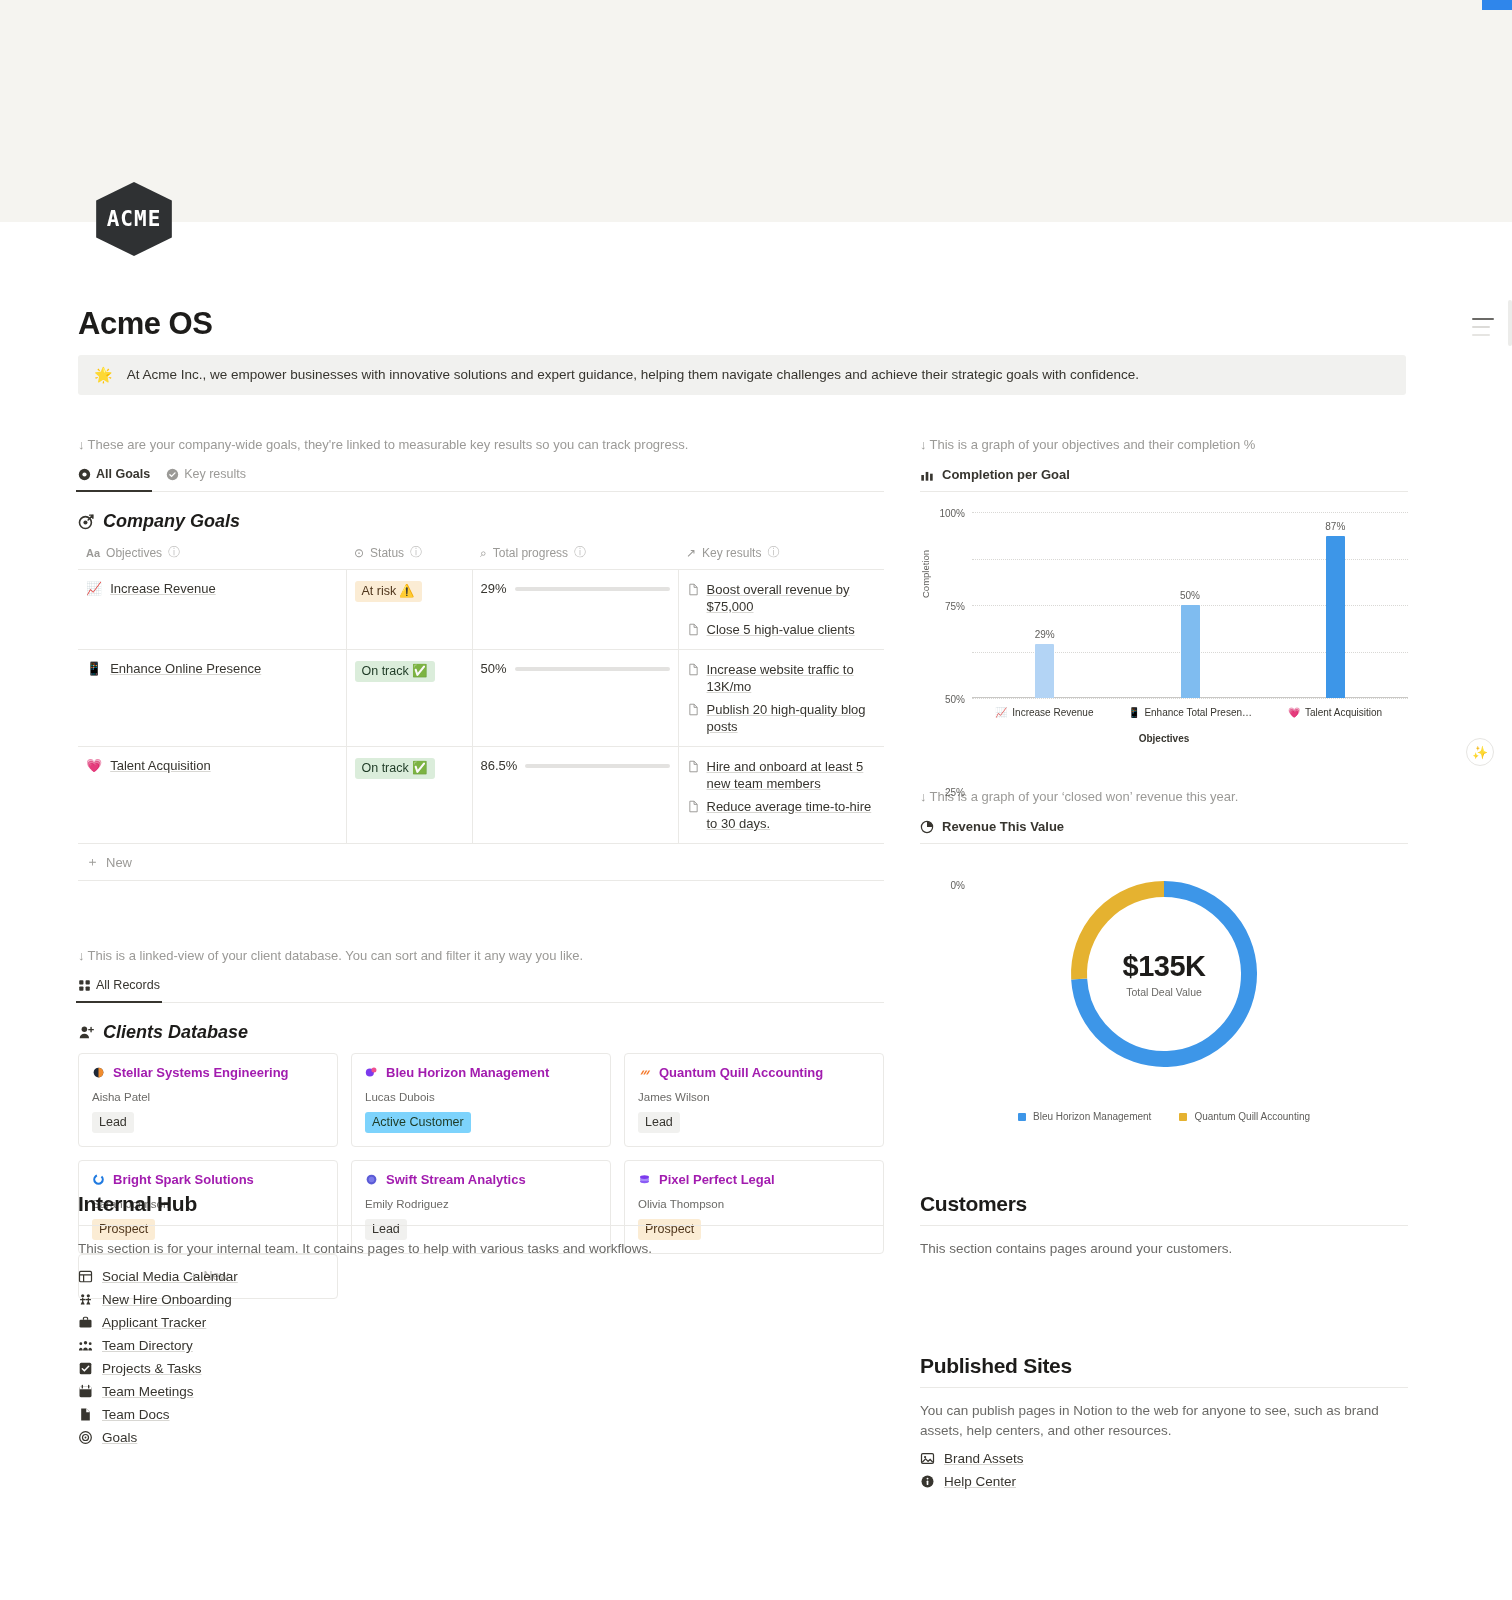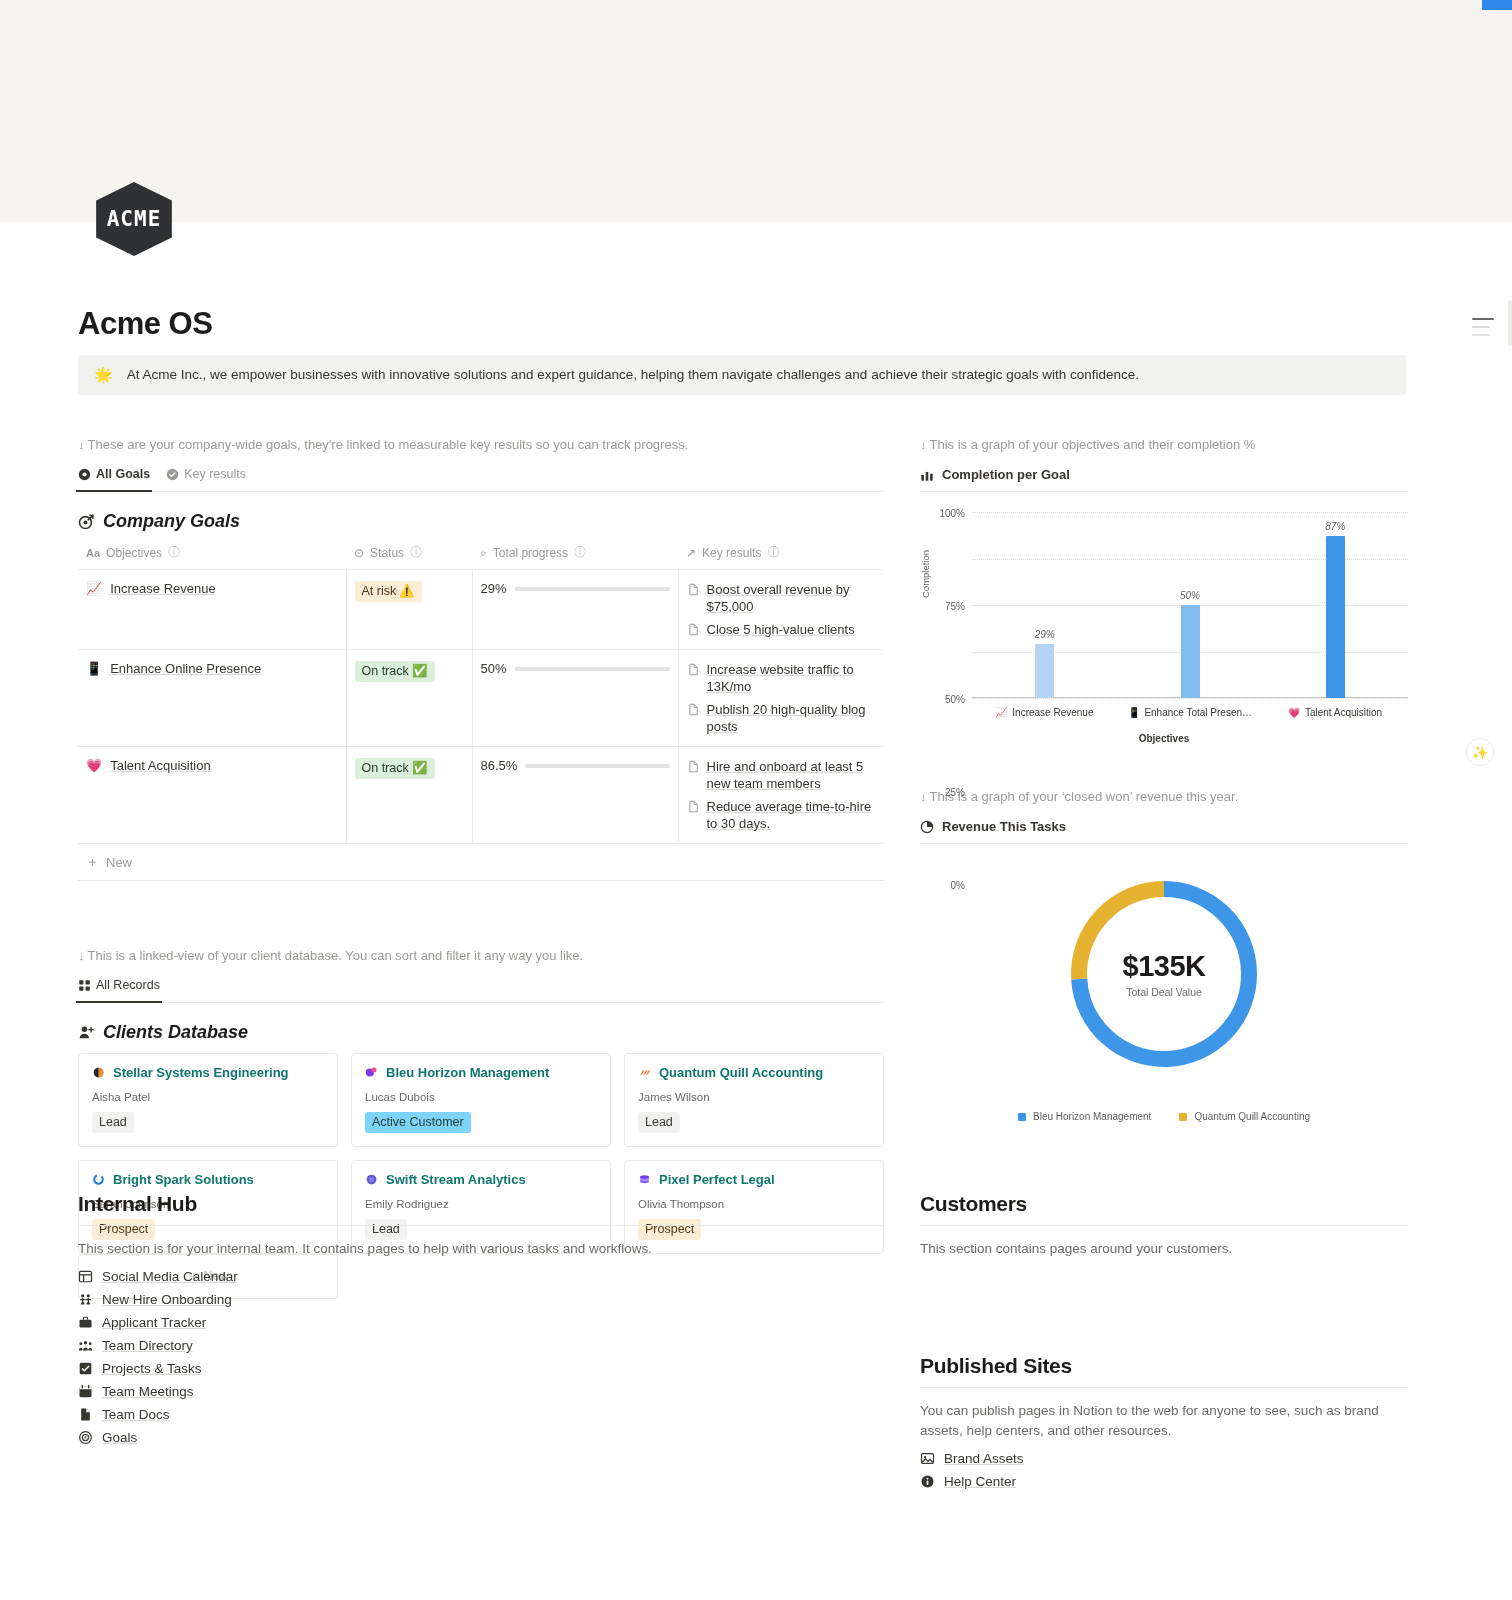--- a/index.html
+++ b/index.html
@@ -122,21 +122,21 @@
   }
 
   
   .cards { display: flex; flex-wrap: wrap; gap: 13px; margin-top: 10px; }
   .card {
     width: 260px; border: 1px solid #eae9e6; border-radius: 4px;
     padding: 11px 13px 13px 13px; background: #fff;
   }
   .card-head {
     display: flex; align-items: center; gap: 8px;
-    font-size: 13px; font-weight: 600; color: #0f766e; margin-bottom: 11px;
+    font-size: 13px; font-weight: 600; color: #a21caf; margin-bottom: 11px;
   }
   .card-person { font-size: 11.5px; color: #6b6a67; margin-bottom: 9px; }
   .pill-lead     { background: #f1f1ef; color: #37352f; }
   .pill-active   { background: #7dd3fc; color: #1e3a25; }
   .pill-prospect { background: #fbecd4; color: #50371d; }
   .card-new {
     width: 260px; border: 1px solid #eae9e6; border-radius: 4px;
     padding: 13px; text-align: center; font-size: 12.5px; color: #b4b3af;
   }
 
@@ -164,21 +164,21 @@
   }
   .ytick {
     position: absolute; right: calc(100% + 7px);
     font-size: 10px; color: #5f5e5b; transform: translateY(-50%);
     white-space: nowrap;
   }
   .axis-base {
     position: absolute; left: 0; right: 0; bottom: 0; height: 1px; background: #c9c8c5;
   }
   .bar-slot {
-    position: absolute; bottom: 0; width: 130px; text-align: center; font-style: italic;
+    position: absolute; bottom: 0; width: 130px; text-align: center;
   }
   .bar {
     width: 19px; margin: 0 auto; border-radius: 1px 1px 0 0;
   }
   .bar-val {
     font-size: 10px; color: #5f5e5b; margin-bottom: 4px;
   }
   .xlab {
     position: absolute; width: 150px; text-align: center;
     font-size: 10px; color: #37352f;
@@ -576,21 +576,21 @@
 
     <div style="margin-top:44px;">
       <div class="hint">
         <span class="arrow">↓</span><span>This is a graph of your ‘closed won’ revenue this year.</span>
       </div>
       <div class="chart-head">
         <svg width="14" height="14" viewBox="0 0 16 16">
           <circle cx="8" cy="8" r="6.4" fill="none" stroke="#37352f" stroke-width="1.4"></circle>
           <path d="M8 8V1.6A6.4 6.4 0 0 1 14.4 8z" fill="#37352f"></path>
         </svg>
-        <span>Revenue This Tasks</span>
+        <span>Revenue This Value</span>
       </div>
 
       <div class="donut-wrap">
         <div class="donut">
           <svg viewBox="0 0 196 196" width="196" height="196" id="donut-svg">
               <path d="M 98 13 A 85 85 0 1 1 13.143806546942201 102.94231045739048" stroke="#3d96e8" stroke-width="16" fill="none"></path>
               <path d="M 13.143806546942201 102.94231045739048 A 85 85 0 0 1 97.99999999999999 13" stroke="#e5b230" stroke-width="16" fill="none"></path>
             </svg>
           <div class="donut-center">
             <div class="donut-val">$135K</div>

